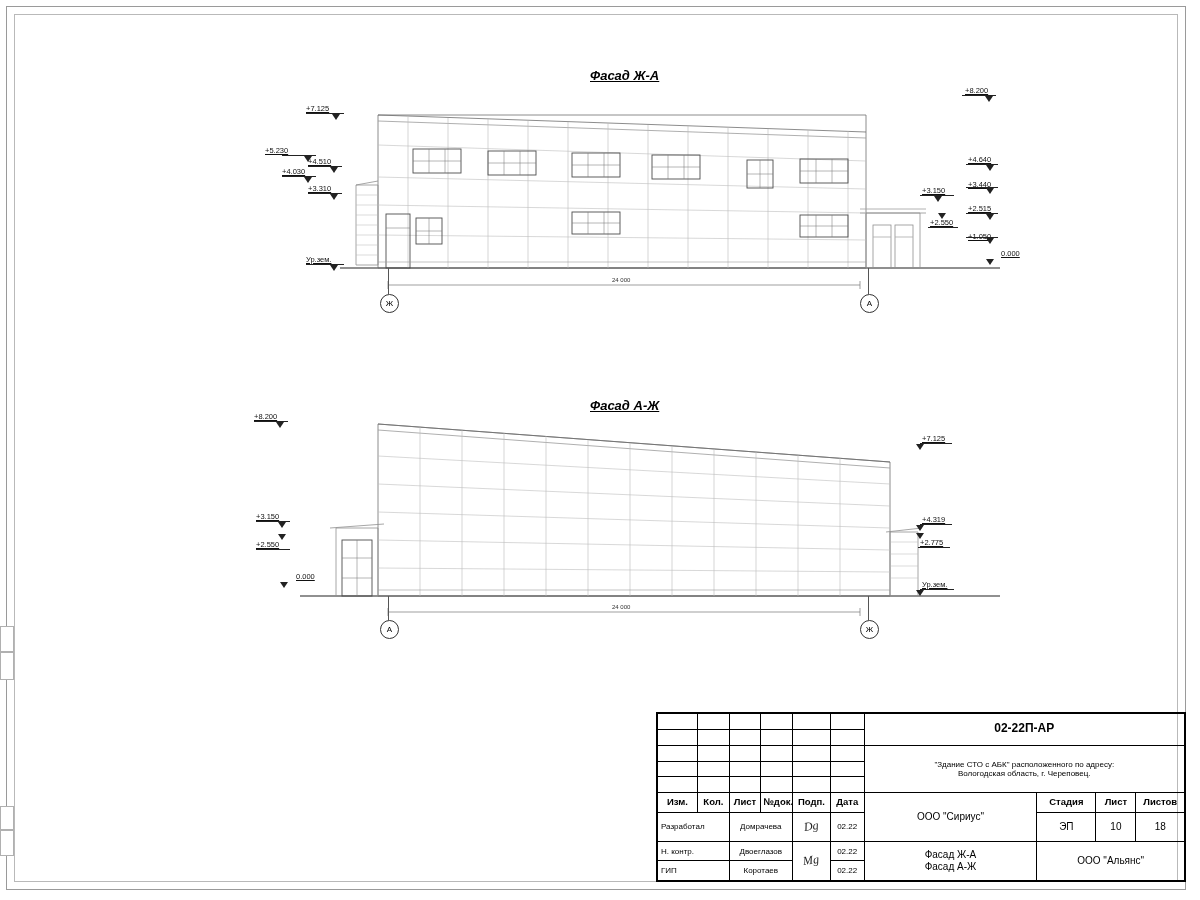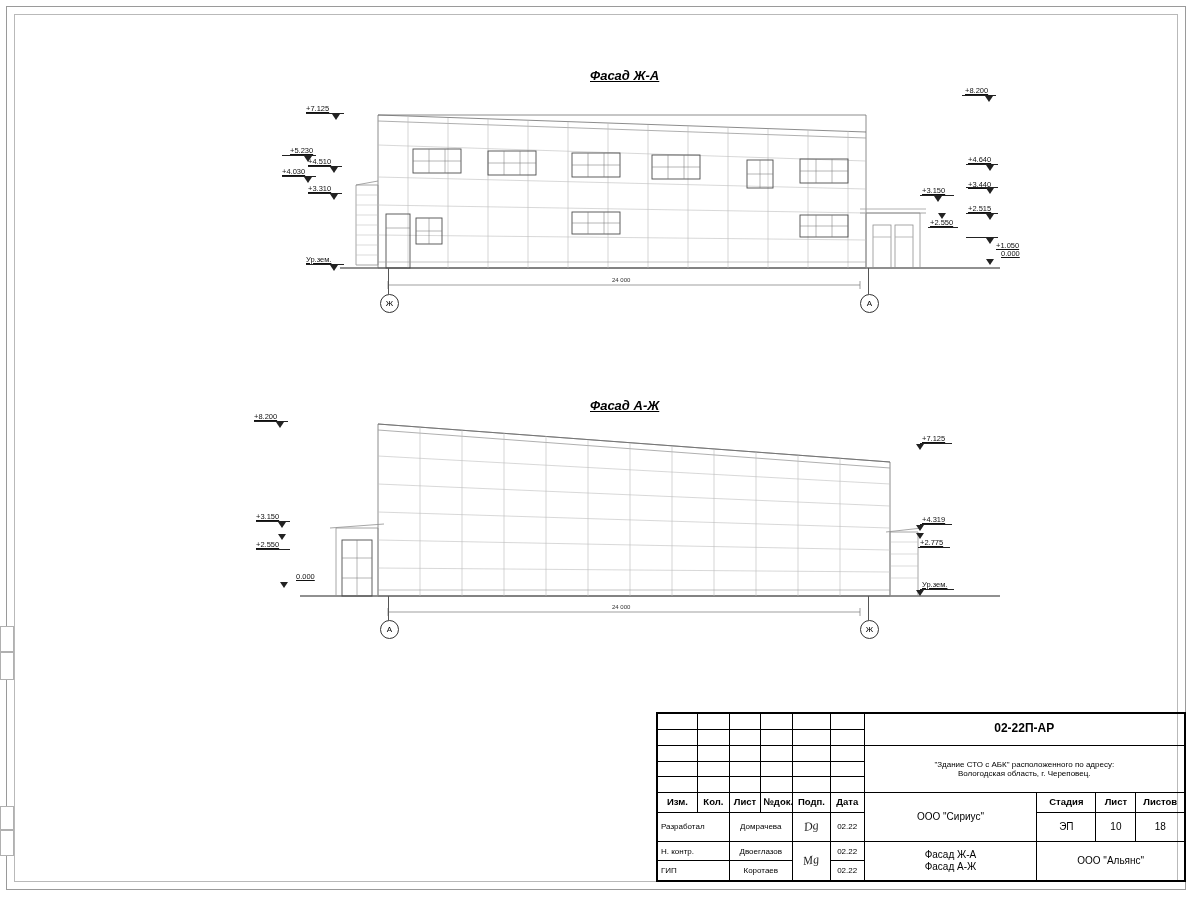--- a/index.html
+++ b/index.html
@@ -275,21 +275,21 @@
         <line x1="88" y1="196" x2="88" y2="204" stroke="#777" stroke-width="0.7"></line>
         <line x1="560" y1="196" x2="560" y2="204" stroke="#777" stroke-width="0.7"></line>
       </g>
     </svg>
   </div>
 
   <div class="lbl" style="left:306px; top:104px;">+7.125</div>
   <div class="mark-line" style="left:306px; top:113px; width:38px;"></div>
   <div class="mark" style="left:332px; top:114px;"></div>
 
-  <div class="lbl" style="left:290px; top:146px;">+5.230</div>
+  <div class="lbl" style="left:265px; top:146px;">+5.230</div>
   <div class="mark-line" style="left:282px; top:155px; width:34px;"></div>
   <div class="mark" style="left:304px; top:156px;"></div>
 
   <div class="lbl" style="left:308px; top:157px;">+4.510</div>
   <div class="mark-line" style="left:308px; top:166px; width:34px;"></div>
   <div class="mark" style="left:330px; top:167px;"></div>
 
   <div class="lbl" style="left:282px; top:167px;text-align:center;">+4.030</div>
   <div class="mark-line" style="left:282px; top:176px; width:34px;"></div>
   <div class="mark" style="left:304px; top:177px;"></div>
@@ -319,21 +319,21 @@
   <div class="mark" style="left:934px; top:196px;"></div>
 
   <div class="lbl" style="left:930px; top:218px;">+2.550</div>
   <div class="mark-line" style="left:928px; top:227px; width:30px;"></div>
   <div class="mark" style="left:938px; top:213px;"></div>
 
   <div class="lbl" style="left:968px; top:204px;">+2.515</div>
   <div class="mark-line" style="left:966px; top:213px; width:32px;"></div>
   <div class="mark" style="left:986px; top:214px;"></div>
 
-  <div class="lbl" style="left:968px; top:241px;margin-left:28px;">+1.050</div>
+  <div class="lbl" style="left:968px; top:232px;">+1.050</div>
   <div class="mark-line" style="left:966px; top:237px; width:32px;"></div>
   <div class="mark" style="left:986px; top:238px;"></div>
 
   <div class="lbl u" style="left:969px; top:249px;">0.000</div>
   <div class="mark" style="left:986px; top:259px;"></div>
 
   <div class="dim-text" style="left:612px; top:277px;">24 000</div>
 
   <div class="axis-stem" style="left:388px; top:268px; height:26px;"></div>
   <div class="axis-circle" style="left:380px; top:294px;">Ж</div>

